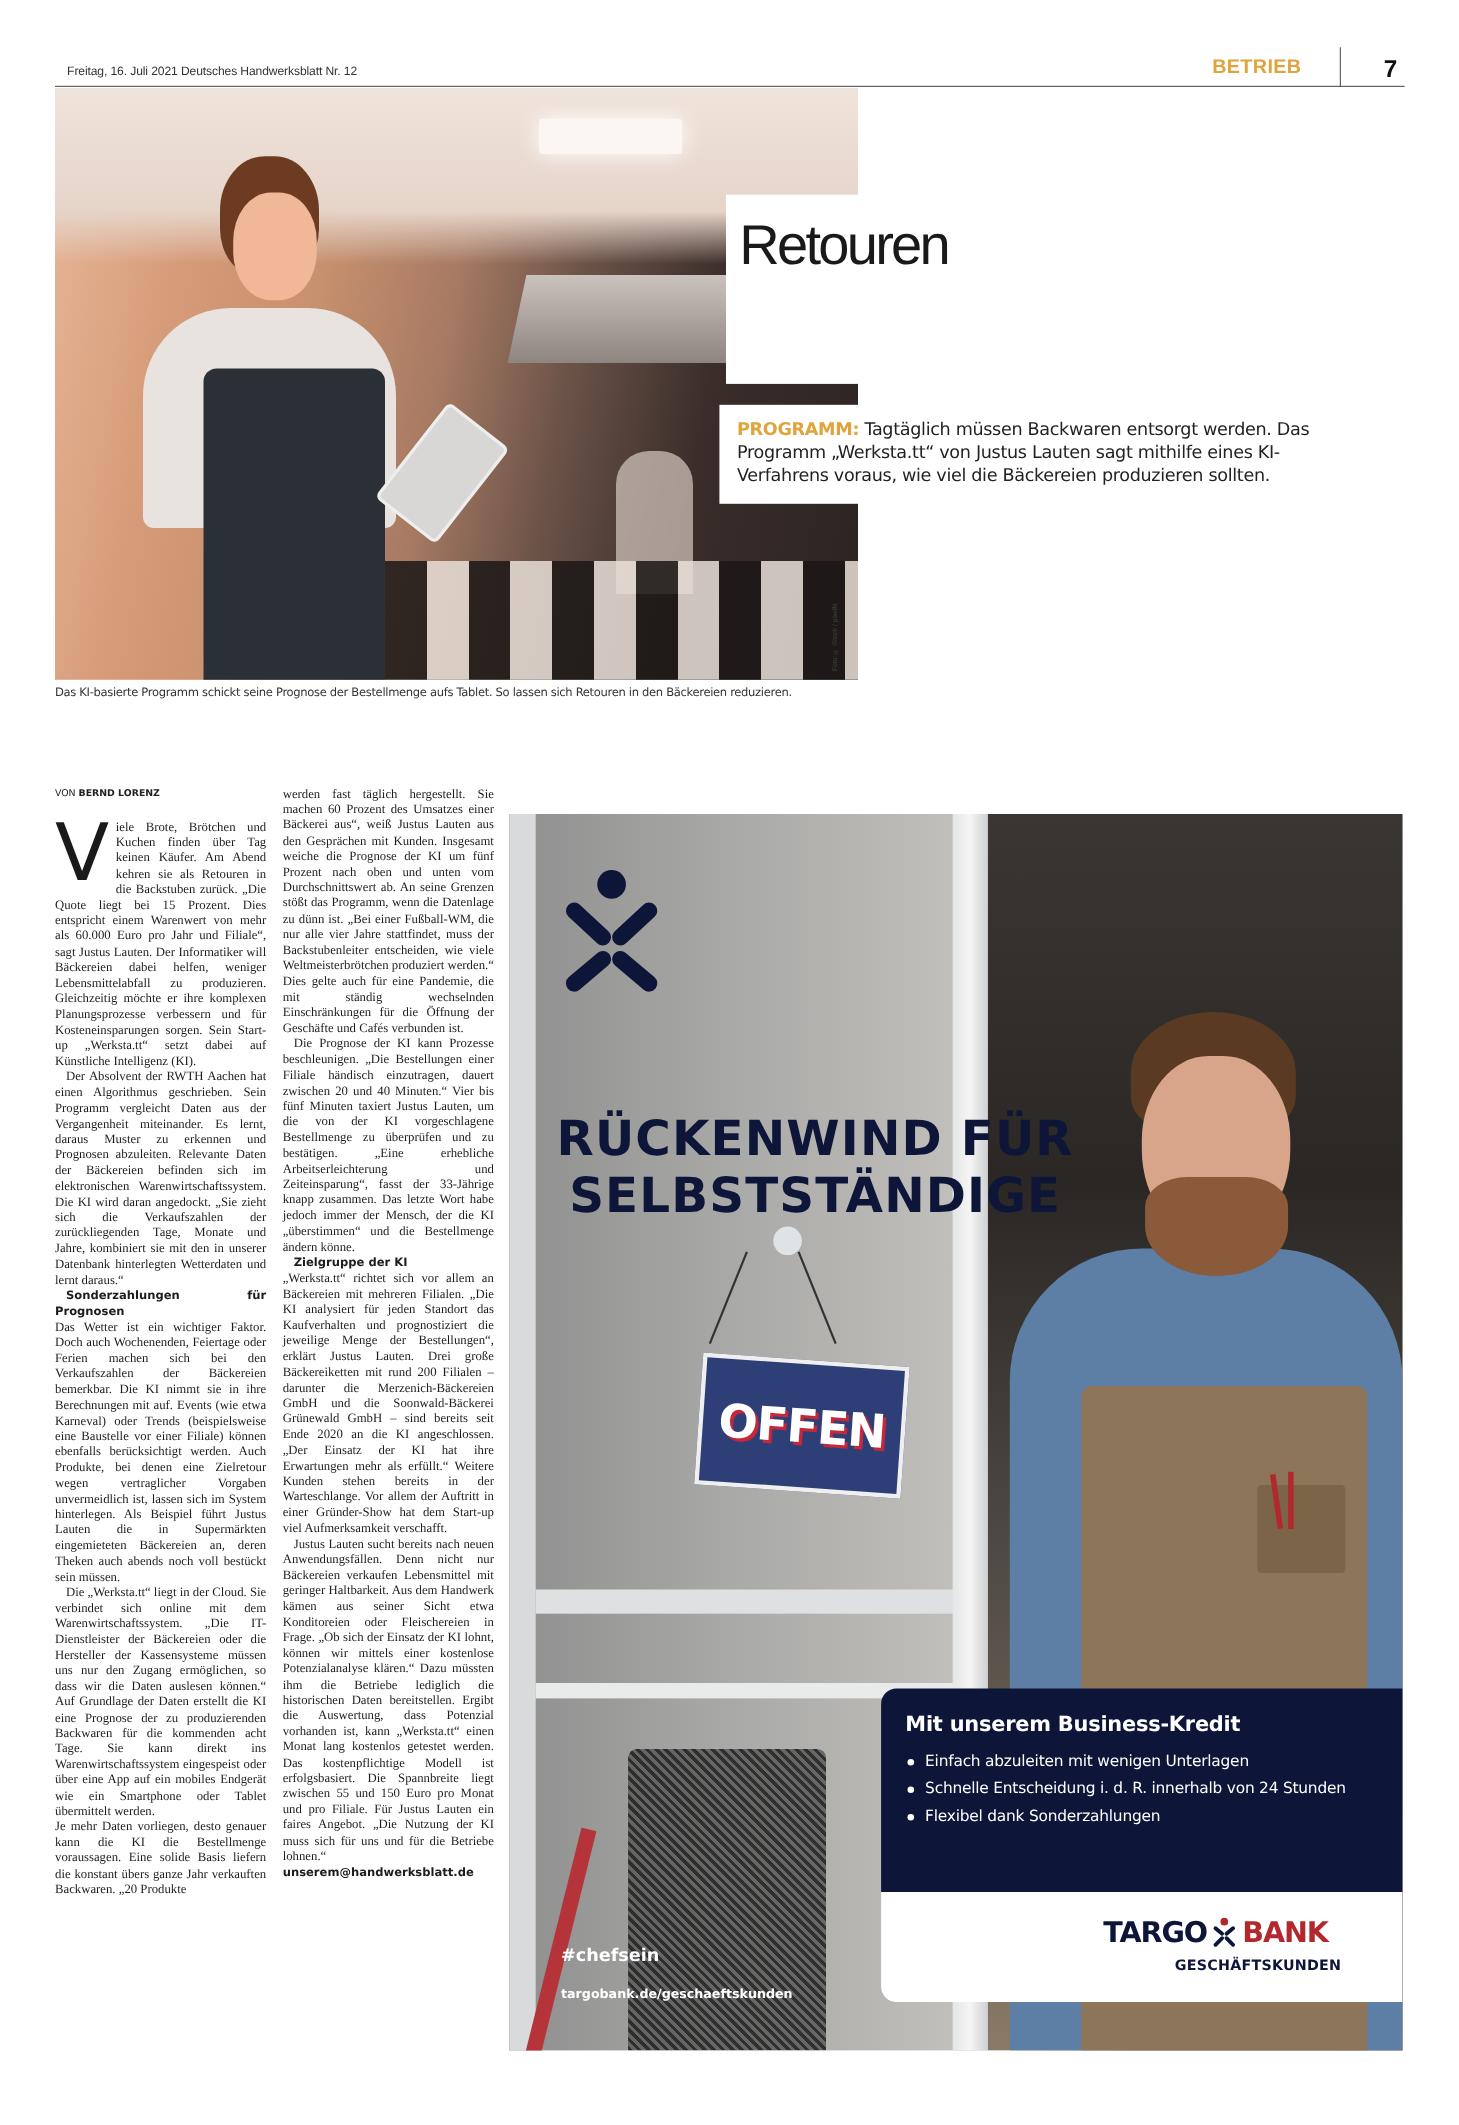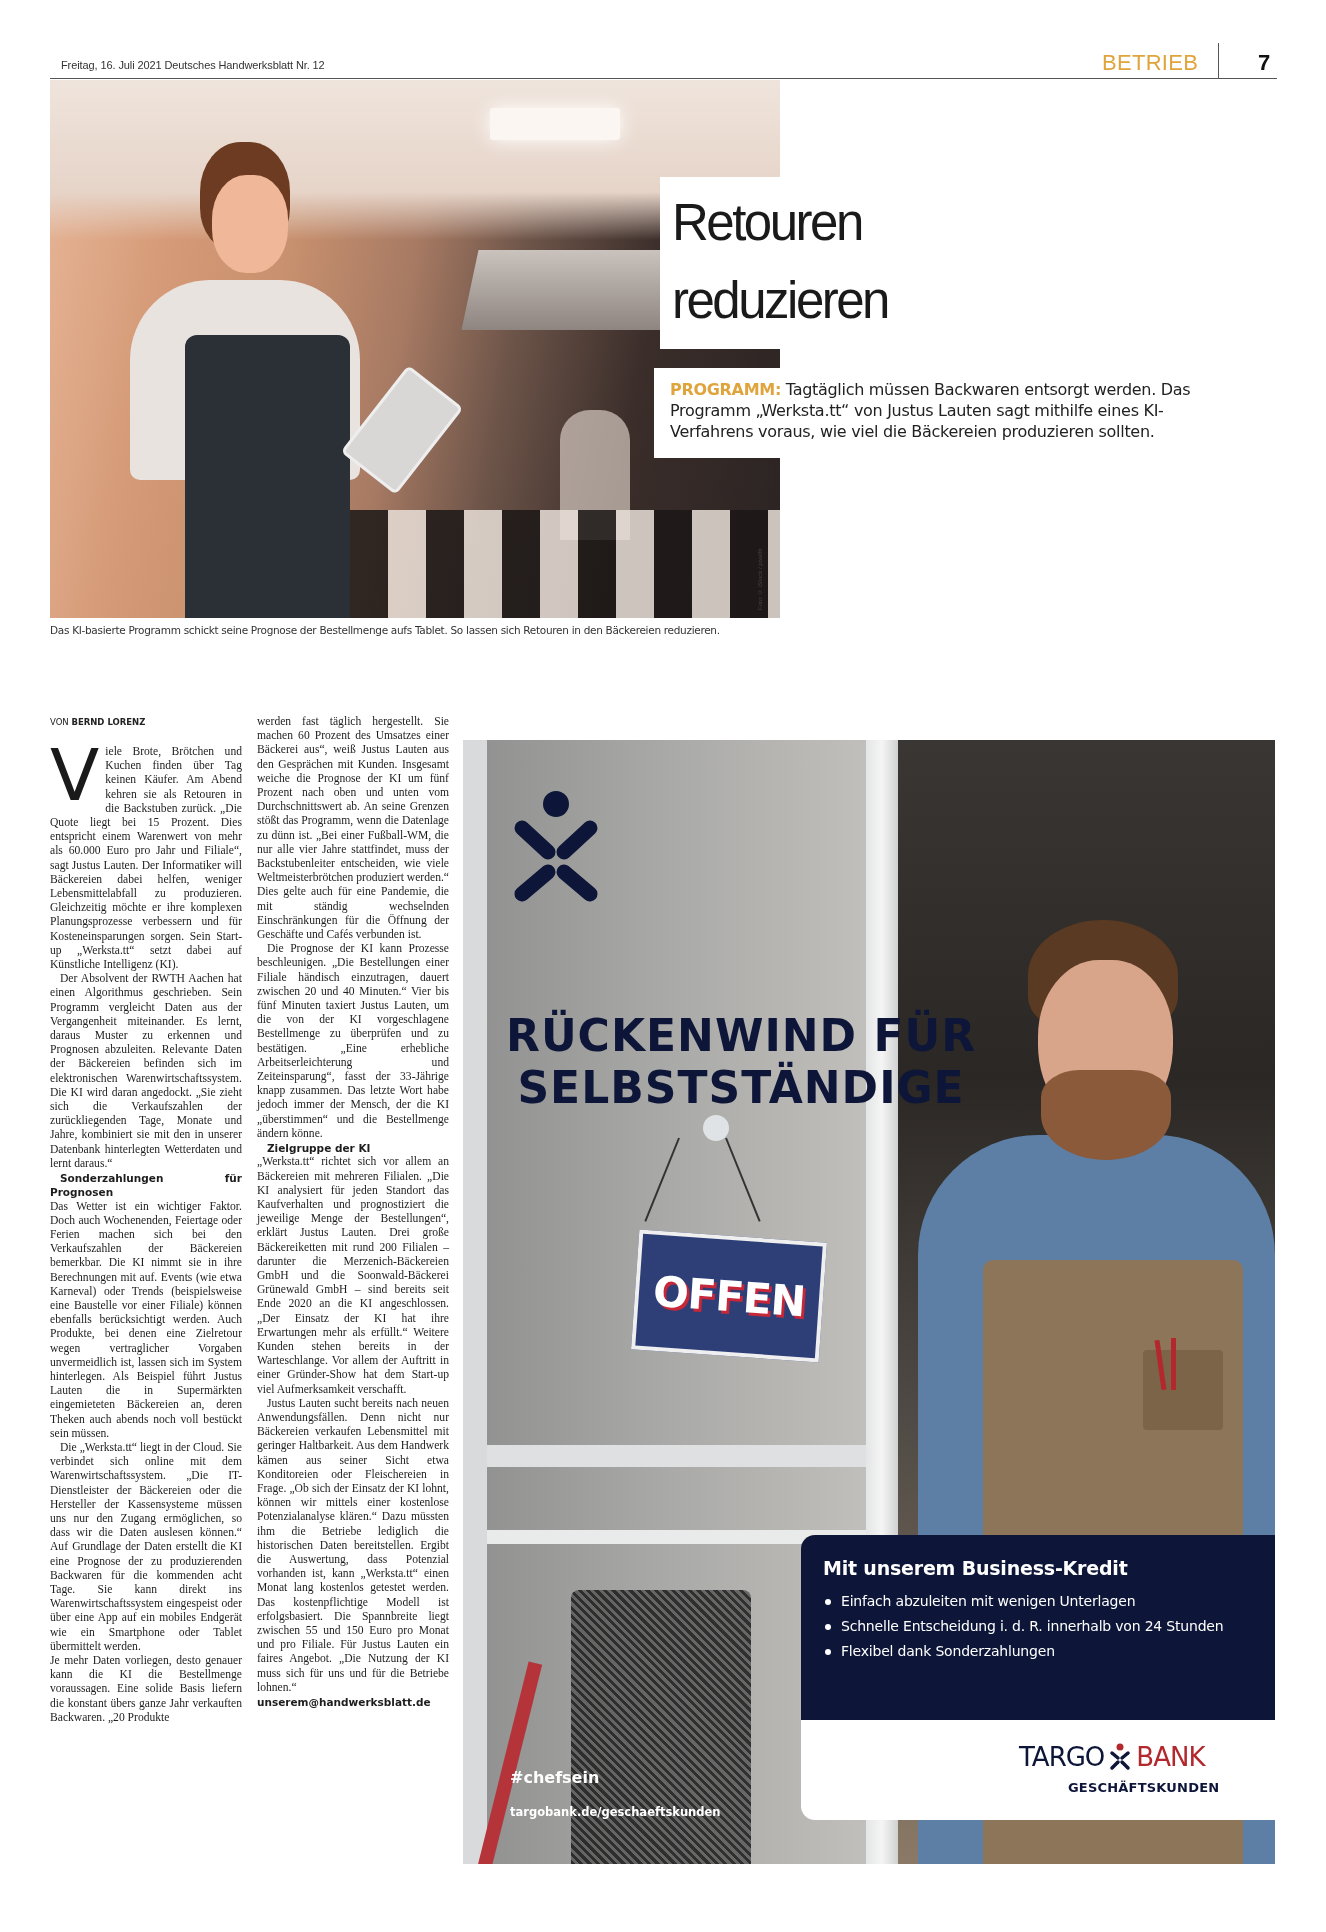--- a/index.html
+++ b/index.html
@@ -2,21 +2,21 @@
 <html><head>
 <meta charset="utf-8">
 <style>
   * { box-sizing: border-box; margin: 0; padding: 0; }
   html, body { width: 1326px; height: 1932px; background: #ffffff; overflow: hidden; }
   body { position: relative; font-family: "Liberation Sans", sans-serif; color: #1a1a1a; }
 
   
   .hdr-left { position: absolute; left: 50px; top: 59px; font-size: 11px; color: #333; font-family: "Liberation Sans", sans-serif; letter-spacing: -0.1px; padding-left: 11px; }
   .hdr-rule { position: absolute; left: 50px; top: 78px; width: 1227px; height: 1px; background: #555; }
-  .hdr-section { position: absolute; left: 1102px; top: 50px; font-size: 22px; font-weight: normal; color: #e0a43c; letter-spacing: 0.3px; }
+  .hdr-section { position: absolute; left: 1102px; top: 50px; font-size: 18px; font-weight: bold; color: #e0a43c; letter-spacing: 0.3px; }
   .hdr-vrule { position: absolute; left: 1218px; top: 43px; width: 1px; height: 36px; background: #555; }
   .hdr-page { position: absolute; left: 1258px; top: 50px; font-size: 22px; font-weight: bold; color: #111; }
 
   
   .hero { position: absolute; left: 50px; top: 80px; width: 730px; height: 538px; overflow: hidden;
     background: linear-gradient(100deg, #e7b698 0%, #d59a77 18%, #c9916f 32%, #a77a63 48%, #6b5348 62%, #3a2d2a 78%, #2b2423 100%); }
   .hero .ceiling { position: absolute; left: 0; top: 0; width: 100%; height: 160px; background: linear-gradient(180deg, #efe4dc 0%, #e6d4c8 70%, rgba(230,212,200,0) 100%); }
   .hero .lamp { position: absolute; left: 440px; top: 28px; width: 130px; height: 32px; background: #fbf6f1; border-radius: 3px; box-shadow: 0 0 20px #fff; }
   .hero .hood { position: absolute; left: 420px; top: 170px; width: 260px; height: 80px; background: linear-gradient(180deg, #c9c2bd, #8f8580); transform: skewX(-12deg); }
   .hero .counter { position: absolute; left: 300px; top: 430px; width: 430px; height: 108px;
@@ -79,21 +79,21 @@
   .ad .logo-icon { position: absolute; left: 43px; top: 50px; width: 100px; height: 112px; }
   .ad .headline-ad { position: absolute; left: 43px; top: 270px; font-family: "DejaVu Sans", sans-serif; font-weight: bold; font-size: 44px; line-height: 52px; color: #0d1638; letter-spacing: 1px; text-align: center; }
 
   .ad .navy-box { position: absolute; left: 338px; top: 795px; width: 474px; height: 185px; background: #0d1638; border-radius: 14px 0 0 0; padding: 22px 22px 0 22px; color: #fff; }
   .ad .navy-box h3 { font-family: "DejaVu Sans", sans-serif; font-size: 19px; font-weight: bold; margin-bottom: 14px; letter-spacing: -0.2px; }
   .ad .navy-box ul { list-style: none; }
   .ad .navy-box li { font-family: "DejaVu Sans", sans-serif; font-size: 14px; margin-bottom: 9px; padding-left: 18px; position: relative; letter-spacing: -0.2px; }
   .ad .navy-box li::before { content: ""; position: absolute; left: 2px; top: 6px; width: 6px; height: 6px; border-radius: 50%; background: #fff; }
 
   .ad .white-box { position: absolute; left: 338px; top: 980px; width: 474px; height: 100px; background: #ffffff; border-radius: 0 0 0 14px; }
-  .ad .brand { position: absolute; left: 540px; top: 1002px; font-family: "DejaVu Sans", sans-serif; font-weight: normal; font-size: 26px; letter-spacing: -1px; display: flex; align-items: center; gap: 4px; margin-left: 16px; }
+  .ad .brand { position: absolute; left: 540px; top: 1002px; font-family: "DejaVu Sans", sans-serif; font-weight: bold; font-size: 26px; letter-spacing: -1px; display: flex; align-items: center; gap: 4px; }
   .ad .brand .targo { color: #0d1638; }
   .ad .brand .bank { color: #b3282d; }
   .ad .brand .x-icon { width: 24px; height: 28px; }
   .ad .brand-sub { position: absolute; left: 605px; top: 1040px; font-family: "DejaVu Sans", sans-serif; font-weight: bold; font-size: 13px; color: #0d1638; letter-spacing: 0.2px; }
 
   .ad .hashtag { position: absolute; left: 47px; top: 1028px; font-family: "DejaVu Sans", sans-serif; font-weight: bold; font-size: 16px; color: #ffffff; }
   .ad .url { position: absolute; left: 47px; top: 1065px; font-family: "DejaVu Sans", sans-serif; font-weight: bold; font-size: 11.5px; color: #ffffff; }
 </style>
 </head>
 <body>
@@ -114,21 +114,20 @@
   <div class="woman-apron"></div>
   <div class="woman-hair"></div>
   <div class="woman-face"></div>
   <div class="tablet"></div>
 </div>
 <div class="photo-credit">Foto: © iStock / pixelfit</div>
 
 <div class="headline-box"></div>
 <h1 class="headline">
   <span>Retouren</span><br>
-  <span>reduzieren</span>
 </h1>
 
 <div class="dek-box"></div>
 <p class="dek"><span class="kicker">PROGRAMM:</span><span> Tagtäglich müssen Backwaren entsorgt werden. Das Programm „Werksta.tt“ von Justus Lauten sagt mithilfe eines KI-Verfahrens voraus, wie viel die Bäckereien produzieren sollten.</span></p>
 
 <div class="caption">Das KI-basierte Programm schickt seine Prognose der Bestellmenge aufs Tablet. So lassen sich Retouren in den Bäckereien reduzieren.</div>
 
 <div class="byline"><span>VON </span><b>BERND LORENZ</b></div>
 
 <div class="col col1">

